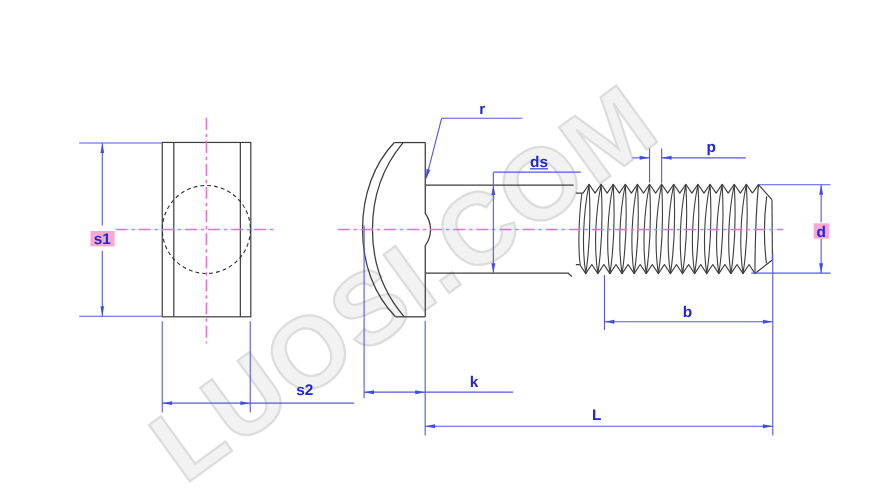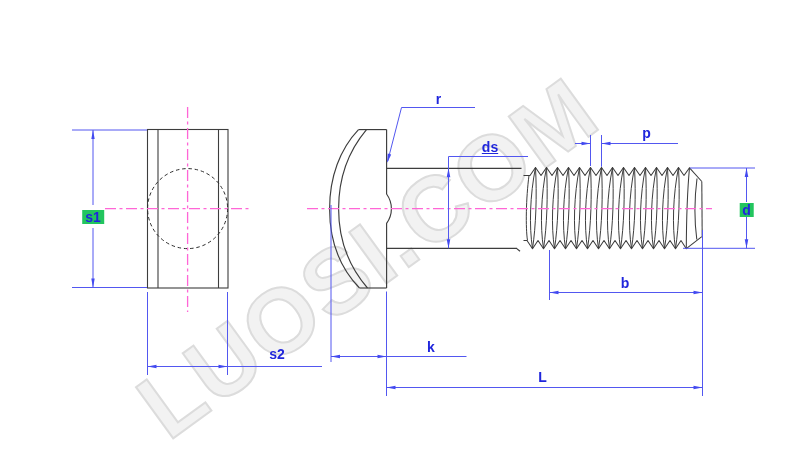--- a/index.html
+++ b/index.html
@@ -13,21 +13,21 @@
     font-size:92px;font-weight:700;letter-spacing:2px;white-space:nowrap;
     color:#f2f2f2;-webkit-text-stroke:2px #dcdcdc;
     user-select:none;pointer-events:none;z-index:0;
   }
   svg{position:absolute;left:0;top:0;z-index:1;}
   .dim-label{
     position:absolute;transform:translate(-50%,-50%);
     font-size:14px;font-weight:600;color:#2026dc;line-height:1;z-index:2;
     white-space:nowrap;
   }
-  .dim-label.on-line{background:#22c55e;padding:0 3px;}
+  .dim-label.on-line{background:#f9a8d4;padding:0 3px;}
 </style>
 </head>
 <body>
 
 <div id="stage">
 
   <div id="watermark">LUOSI.COM</div>
 
   <svg width="800" height="449" viewBox="0 0 800 449">
 

